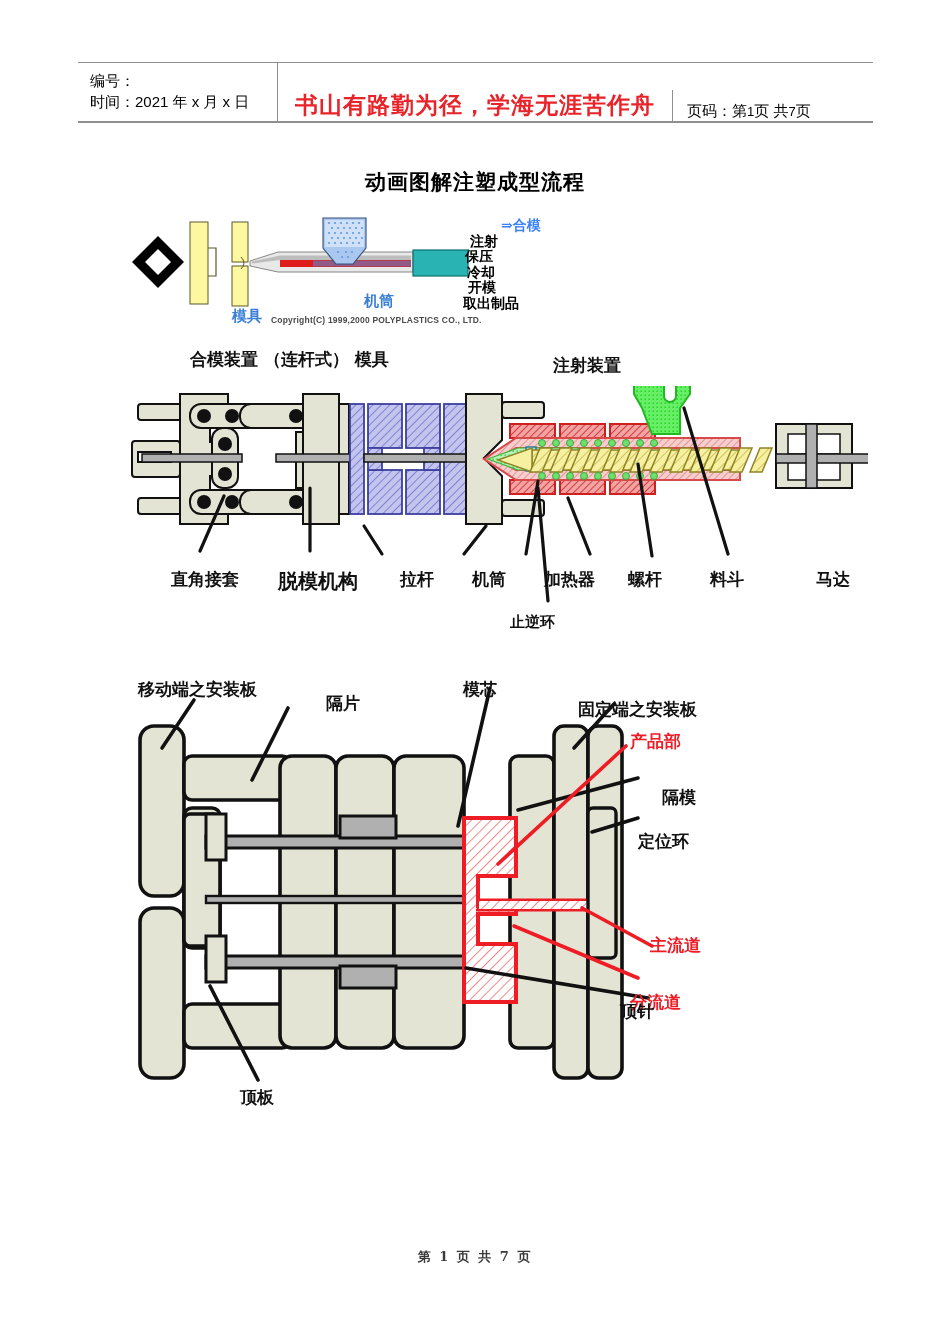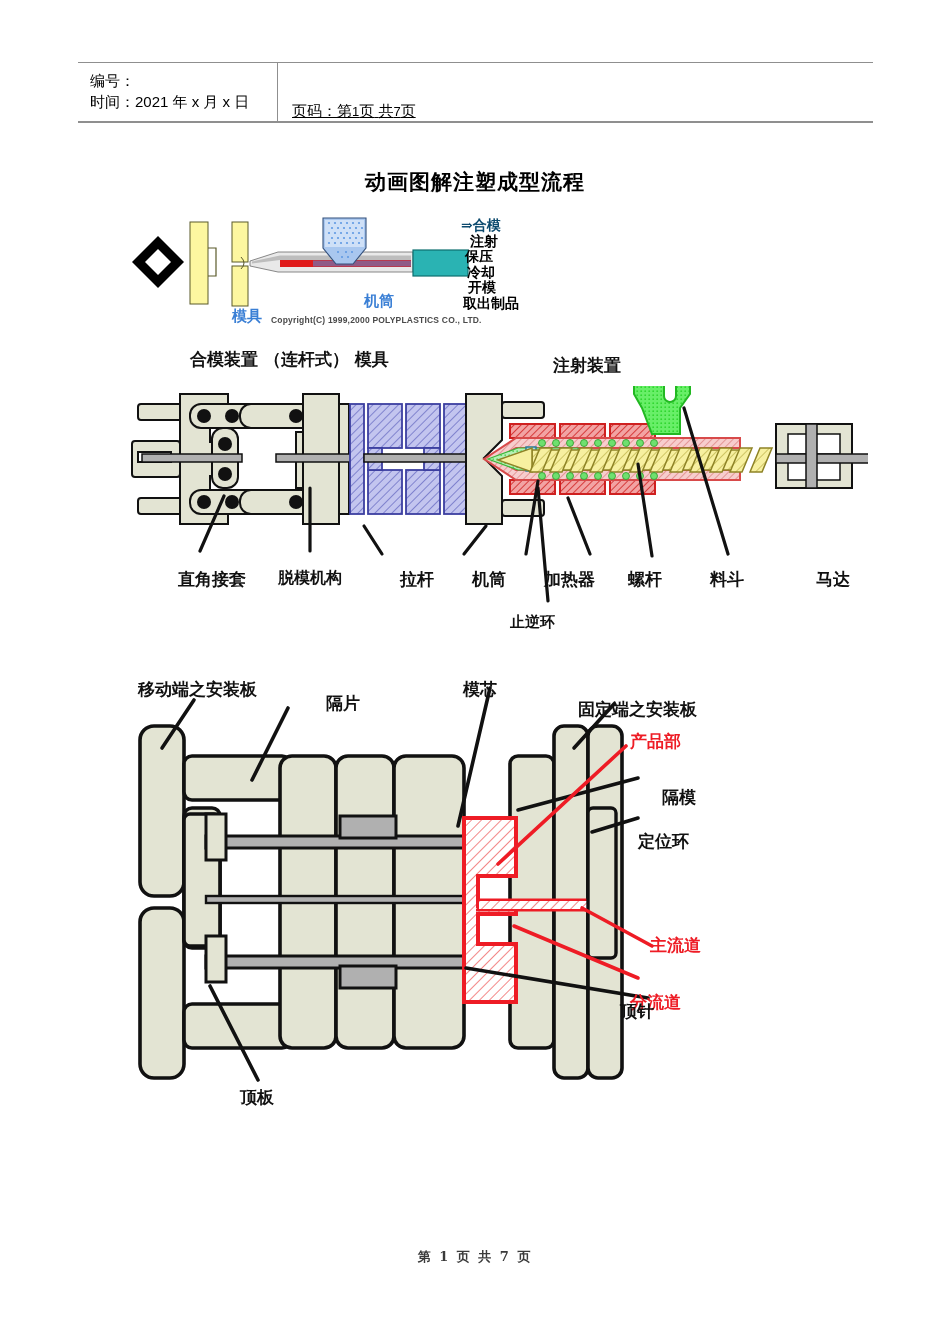--- a/index.html
+++ b/index.html
@@ -57,21 +57,20 @@
     font-size: 23px;
     font-weight: bold;
     letter-spacing: 1px;
     font-family: "DejaVu Serif", "Liberation Serif", serif;
     white-space: nowrap;
   }
   .hdr-right {
     width: 200px;
     padding-left: 14px;
     justify-content: center;
-    text-decoration: underline;
   }
   .hdr-right .pg {
     font-size: 15px;
     white-space: nowrap;
   }
   .small-num { font-size: 13px; }
 
   
   .doc-title {
     position: absolute;
@@ -114,21 +113,21 @@
   .steps {
     position: absolute;
     left: 333px;
     top: 10px;
     font-family: "DejaVu Serif", "Liberation Serif", serif;
     font-weight: bold;
     font-size: 14px;
     line-height: 15.5px;
   }
   .steps div { white-space: nowrap; }
-  .steps .active { color: #0c4a6e; }
+  .steps .active { color: #3b82f6; margin-left: 40px; }
   .steps .s2 { margin-left: 9px; }
   .steps .s3 { margin-left: 4px; }
   .steps .s4 { margin-left: 6px; }
   .steps .s5 { margin-left: 7px; }
   .steps .s6 { margin-left: 2px; }
 
   
   .footer {
     position: absolute;
     left: 0;
@@ -143,20 +142,23 @@
   }
   .footer span { letter-spacing: 2px; }
 </style>
 </head>
 <body>
 
 <div class="header-table">
   <div class="hdr-cell hdr-left">
     <div>编号：</div>
     <div>时间：2021 年 x 月 x 日</div>
+  </div>
+  <div class="hdr-cell hdr-mid">
+    <div class="hdr-motto">书山有路勤为径，学海无涯苦作舟</div>
   </div>
   <div class="hdr-cell hdr-right">
     <div class="pg"><span>页码：</span><span>第</span><span class="small-num">1</span><span>页</span>&nbsp;<span>共</span><span class="small-num">7</span><span>页</span></div>
   </div>
 </div>
 
 <div class="doc-title">动画图解注塑成型流程</div>
 
 <div id="fig1">
   <svg width="440" height="120" viewBox="0 0 440 120">
@@ -400,22 +402,22 @@
       <line x1="358" y1="140" x2="336" y2="168"></line>
       <line x1="410" y1="95" x2="398" y2="168"></line>
       <line x1="410" y1="102" x2="420" y2="215"></line>
       <line x1="440" y1="112" x2="462" y2="168"></line>
       <line x1="510" y1="78" x2="524" y2="170"></line>
       <line x1="556" y1="22" x2="600" y2="168"></line>
       <line x1="786" y1="100" x2="770" y2="168"></line>
     </g>
   </svg>
 
-  <div class="lbl lbl-blk" style="left:50px; top:220px; font-size:17px;">直角接套</div>
-  <div class="lbl lbl-blk" style="left:150px; top:220px; font-size:16px;">脱模机构</div>
+  <div class="lbl lbl-blk" style="left:43px; top:220px; font-size:17px;">直角接套</div>
+  <div class="lbl lbl-blk" style="left:150px; top:220px; font-size:20px;">脱模机构</div>
   <div class="lbl lbl-blk" style="left:272px; top:220px; font-size:17px;">拉杆</div>
   <div class="lbl lbl-blk" style="left:344px; top:220px; font-size:17px;">机筒</div>
   <div class="lbl lbl-blk" style="left:416px; top:220px; font-size:17px;">加热器</div>
   <div class="lbl lbl-blk" style="left:500px; top:220px; font-size:17px;">螺杆</div>
   <div class="lbl lbl-blk" style="left:582px; top:220px; font-size:17px;">料斗</div>
   <div class="lbl lbl-blk" style="left:688px; top:220px; font-size:17px;">马达</div>
   <div class="lbl lbl-blk" style="left:382px; top:265px; font-size:15px;">止逆环</div>
 </div>
 
 <div id="fig3">

